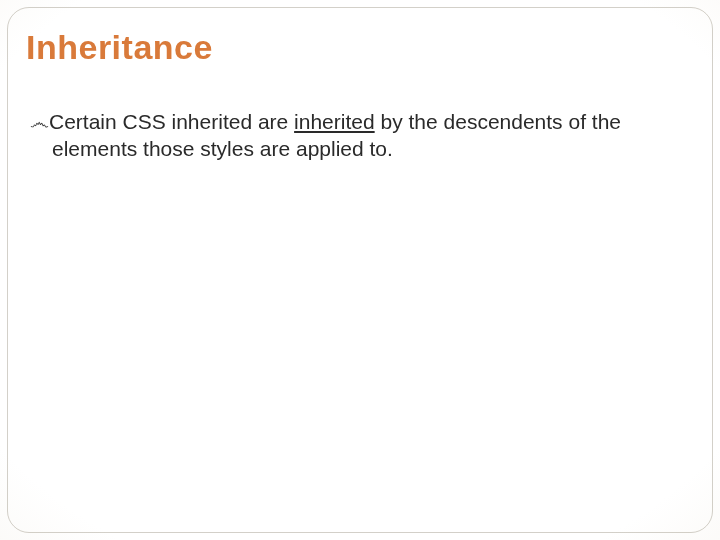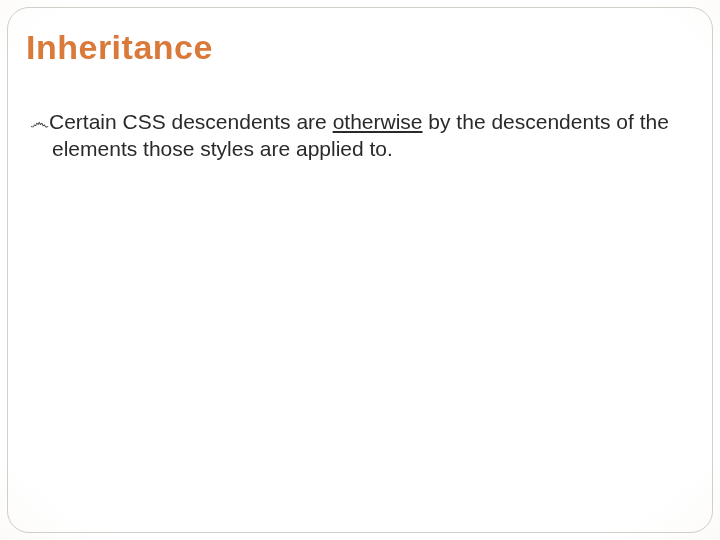--- a/index.html
+++ b/index.html
@@ -75,18 +75,18 @@
 <body>
 
 <div class="slide">
   <div class="inner-frame"></div>
 
   <div class="title">Inheritance</div>
 
   <div class="content">
 
     <p class="para">
-      <span class="bullet">෴</span><span>Certain CSS descendents are </span><span class="u">otherwise</span><span> by the descendents of the elements those styles are applied to.</span>
+      <span class="bullet">෴</span><span>Certain CSS inherited are </span><span class="u">inherited</span><span> by the descendents of the elements those styles are applied to.</span>
     </p>
 
 
   </div>
 </div>
 
 </body></html>

